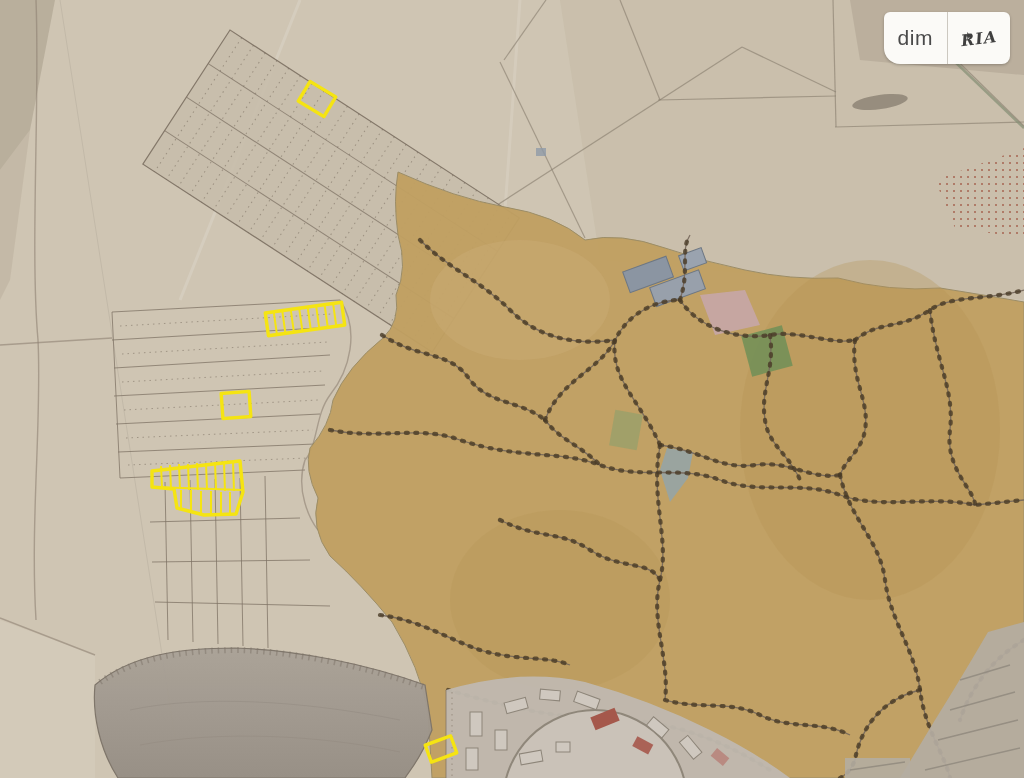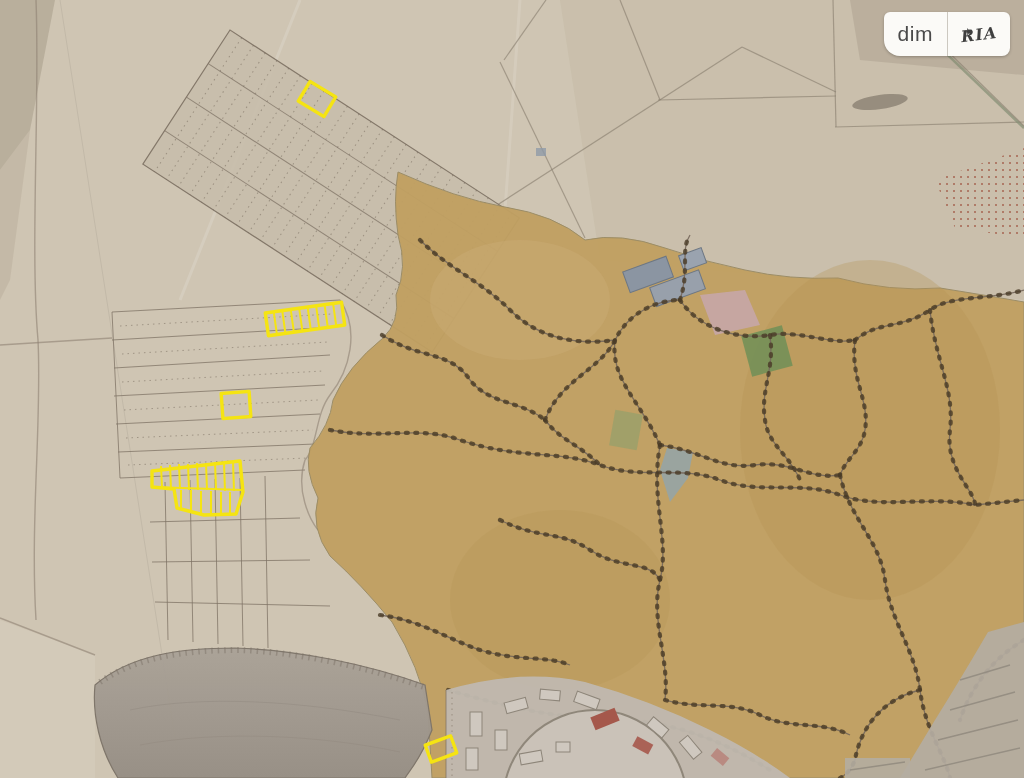--- a/index.html
+++ b/index.html
@@ -8,21 +8,21 @@
   #mapsvg{position:absolute;left:0;top:0;filter:blur(.35px) saturate(.96);}
   .fieldline{stroke:#867b6a;stroke-width:1.2;fill:none;opacity:.6;}
   .ruralroad{stroke:#8d8172;stroke-width:1.4;fill:none;opacity:.6;}
   .gridline{stroke:#7e7263;stroke-width:1;fill:none;opacity:.75;}
   .dotline{stroke:#6f6455;stroke-width:1;fill:none;opacity:.5;stroke-dasharray:1.5 4;}
   .road{stroke:#75675a;stroke-width:1.3;fill:none;opacity:.9;}
   .road-dots{stroke:#4a3b26;stroke-width:4.2;fill:none;opacity:.8;stroke-dasharray:2 7.5;stroke-linecap:round;}
   .hatch{stroke:#8f887c;stroke-width:1.4;opacity:.8;}
   .block{fill:#cfc8bf;stroke:#8d8578;stroke-width:1;}
   
-  #watermark{position:absolute;left:884px;top:12px;width:126px;height:44px;
+  #watermark{position:absolute;left:884px;top:12px;width:126px;height:52px;
              background:#fbfaf7;border-radius:6px 6px 8px 16px;display:flex;
              align-items:center;box-shadow:0 1px 3px rgba(0,0,0,.25);}
   #wm-left{flex:1;text-align:center;font-size:21px;color:#4a4a4a;letter-spacing:.5px;}
   #wm-div{width:1px;height:100%;background:#ccc8c0;}
   #wm-right{flex:1;text-align:center;position:relative;}
   #wm-ria{display:inline-block;font-family:"DejaVu Serif",serif;font-style:italic;
           font-weight:bold;font-size:16px;color:#3f3f3f;letter-spacing:1px;transform:rotate(-7deg);}
   #wm-star{position:absolute;top:1px;left:16px;font-size:10px;color:#3f3f3f;transform:rotate(-18deg);}
 </style>
 </head>

